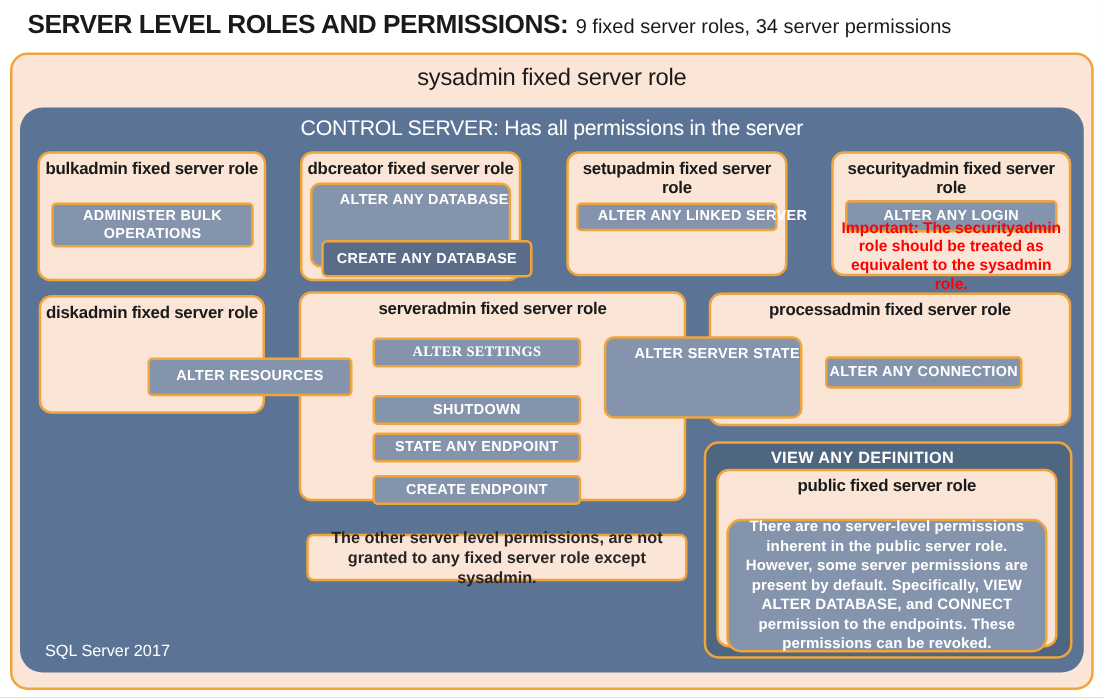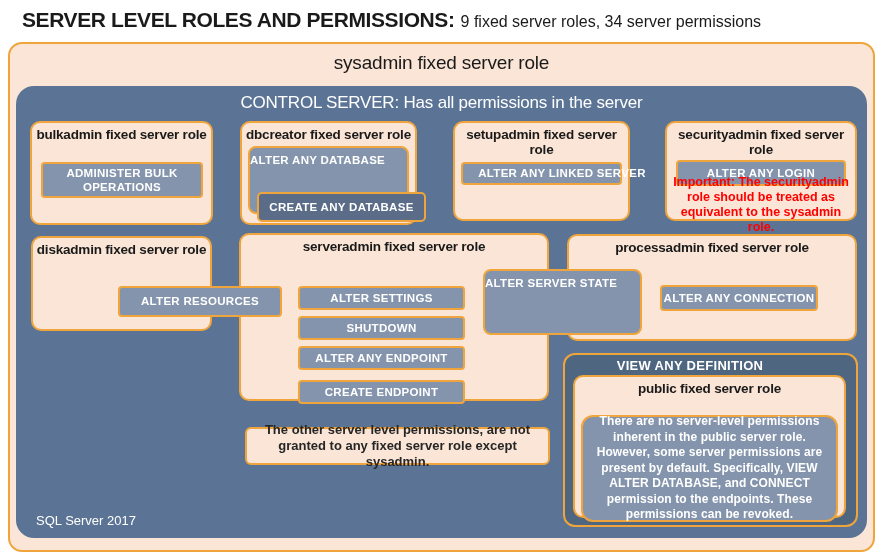--- a/index.html
+++ b/index.html
@@ -35,21 +35,21 @@
   .role-label{position:absolute; left:0; top:4px; width:100%; text-align:center;
     color:var(--ink); font-size:13.5px; font-weight:700; letter-spacing:-0.2px;}
 
   
   .chip{background:var(--chip); border:2px solid var(--gold); border-radius:4px;
     display:flex; align-items:center; justify-content:center; text-align:center;
     color:var(--white); font-size:11.5px; font-weight:700; letter-spacing:0.3px; line-height:1.25;margin-top:16px;}
   .chip.nowrap{white-space:nowrap;}
   .chip-dark{background:var(--chip-dark); border-radius:5px;}
   .chip-group{background:var(--chip); border:2px solid var(--gold); border-radius:8px;}
-  .chip-group .group-label{position:absolute; left:0; top:6px; width:100%; text-align:left;
+  .chip-group .group-label{position:absolute; left:0; top:6px; width:100%; text-align:right;
     color:var(--white); font-size:11.5px; font-weight:700; letter-spacing:0.3px; white-space:nowrap;}
 
   .bulkadmin-box{left:30px; top:121px; width:183px; height:104px;}
   .bulk-perm{left:41px; top:146px; width:162px; height:36px; padding:0 8px;}
 
   .dbcreator-box{left:240px; top:121px; width:177px; height:104px;}
   .dbcreator-group{left:248px; top:146px; width:161px; height:68px;}
   .dbcreator-nested{left:257px; top:176px; width:169px; height:30px;}
 
   .setupadmin-box{left:453px; top:121px; width:177px; height:100px;}
@@ -58,21 +58,21 @@
   .securityadmin-box{left:665px; top:121px; width:192px; height:100px;}
   .security-perm{left:676px; top:144px; width:170px; height:26px;}
   .security-warning{left:671px; top:175px; width:180px; text-align:center;
     color:var(--red); font-size:12.5px; font-weight:700; line-height:15px;}
 
   .diskadmin-box{left:31px; top:236px; width:181px; height:95px;}
   .disk-perm{left:118px; top:270px; width:164px; height:31px; z-index:5;}
 
   .serveradmin-box{left:239px; top:233px; width:310px; height:168px;}
   .sa-perm{left:298px; width:167px; height:24px;}
-  .sa-perm-0{top:270px;} .sa-perm-1{top:300px;} .sa-perm-2{top:330px;} .sa-perm-3{top:364px;}
+  .sa-perm-0{top:254px;font-family:Liberation Serif, serif;} .sa-perm-1{top:300px;} .sa-perm-2{top:330px;} .sa-perm-3{top:364px;}
 
   .state-group{left:483px; top:269px; width:159px; height:66px; z-index:6;}
   .state-nested{left:503px; top:302px; width:128px; height:27px; z-index:7;}
 
   .processadmin-box{left:567px; top:234px; width:290px; height:107px;}
   .process-perm{left:660px; top:269px; width:158px; height:26px;}
 
   .note-box{left:245px; top:427px; width:305px; height:38px; background:var(--peach);
     border:2px solid var(--gold); border-radius:6px; display:flex; align-items:center;
     justify-content:center; text-align:center; color:#262626; font-size:13px;
@@ -128,21 +128,21 @@
   <div class="abs role-box diskadmin-box">
     <div class="role-label">diskadmin fixed server role</div>
   </div>
   <div class="abs chip nowrap disk-perm">ALTER RESOURCES</div>
 
   <div class="abs role-box serveradmin-box">
     <div class="role-label">serveradmin fixed server role</div>
   </div>
   <div class="abs chip nowrap sa-perm sa-perm-0">ALTER SETTINGS</div>
   <div class="abs chip nowrap sa-perm sa-perm-1">SHUTDOWN</div>
-  <div class="abs chip nowrap sa-perm sa-perm-2">ALTER ANY ENDPOINT</div>
+  <div class="abs chip nowrap sa-perm sa-perm-2">STATE ANY ENDPOINT</div>
   <div class="abs chip nowrap sa-perm sa-perm-3">CREATE ENDPOINT</div>
 
   <div class="abs chip-group state-group">
     <div class="group-label">ALTER SERVER STATE</div>
   </div>
 
   <div class="abs role-box processadmin-box">
     <div class="role-label">processadmin fixed server role</div>
   </div>
   <div class="abs chip nowrap process-perm">ALTER ANY CONNECTION</div>

